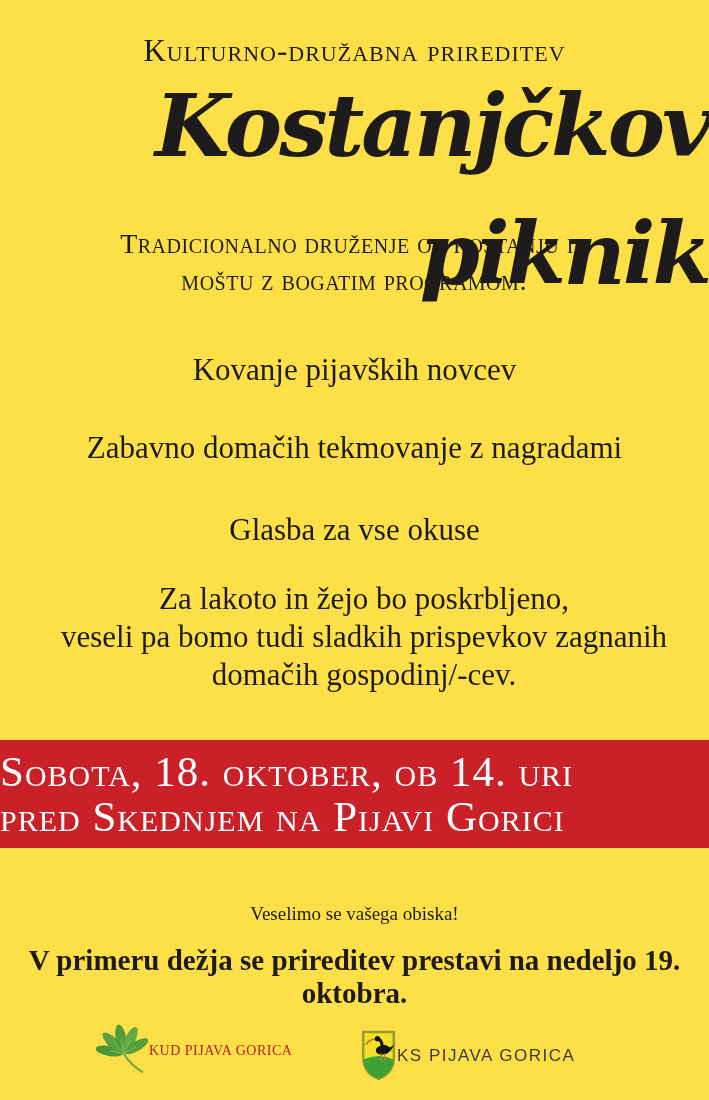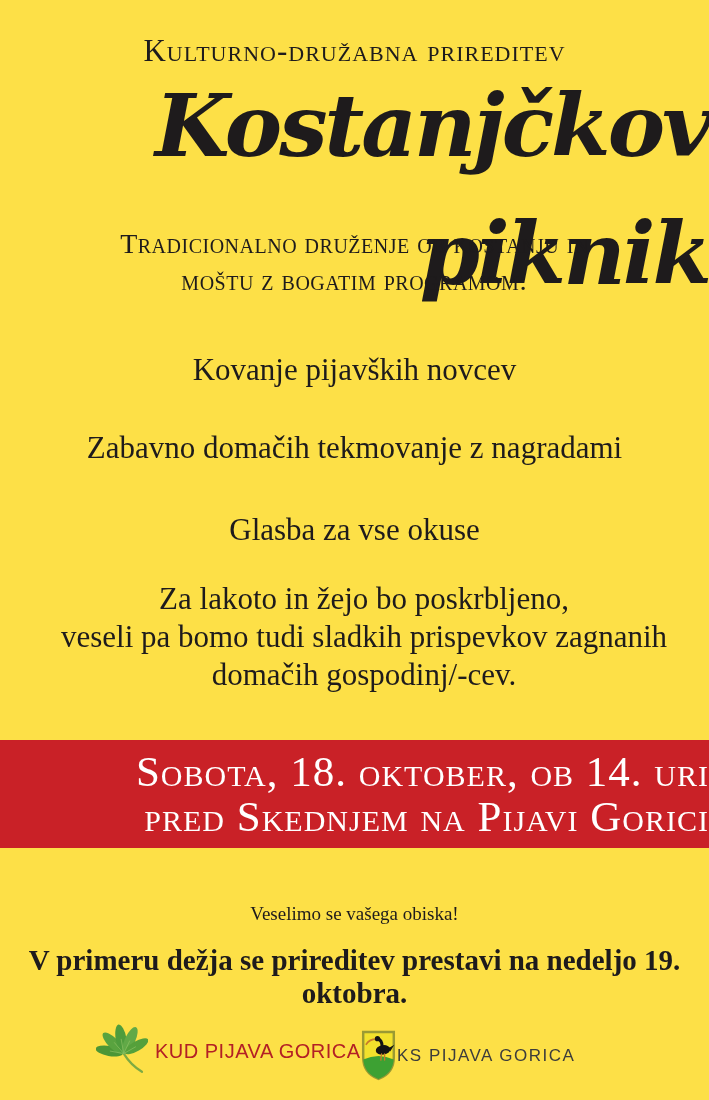--- a/index.html
+++ b/index.html
@@ -45,43 +45,43 @@
     font-size:31px;
     line-height:38px;
     padding-left:19px;
   }
   .banner{
     position:absolute;
     left:0;right:0;
     top:740px;height:108px;
     background:#c92127;
     color:#ffffff;
-    text-align:right;
+    text-align:left;
     font-variant:small-caps;
     font-size:43px;
     line-height:45px;
     padding-top:9px;
     box-sizing:border-box;
     letter-spacing:1px;
   }
   .welcome{top:903px;font-size:19px;}
   .rain-note{top:944px;font-size:29px;font-weight:bold;}
   .logos{
     position:absolute;
     left:0;top:1018px;width:709px;height:75px;
   }
   .logo-group{position:absolute;display:flex;align-items:center;}
   .logo-kud{left:96px;top:6px;}
   .logo-ks{left:360px;top:12px;}
   .kud-label{
-    font-family:Liberation Sans, sans-serif;
-    font-size:20px;
+    font-family:Liberation Serif, serif;
+    font-size:14px;
     color:#b32025;
     letter-spacing:0.5px;
-    margin-left:7px;
+    margin-left:1px;
     white-space:nowrap;
   }
   .ks-label{
     font-family:Liberation Sans, sans-serif;
     font-size:17px;
     color:#3c3c3c;
     letter-spacing:1.5px;
     white-space:nowrap;
   }
   .icon{display:block;}

